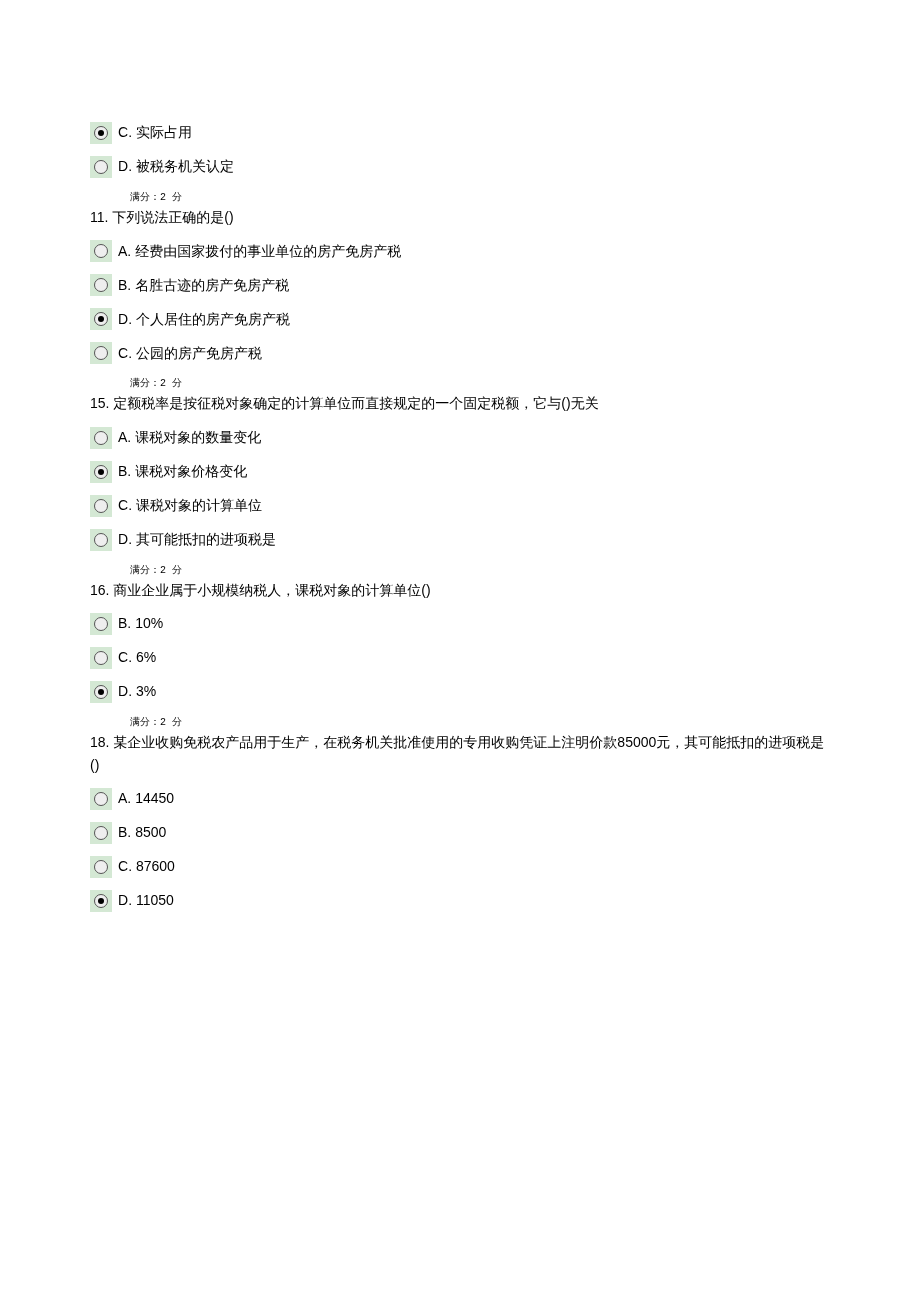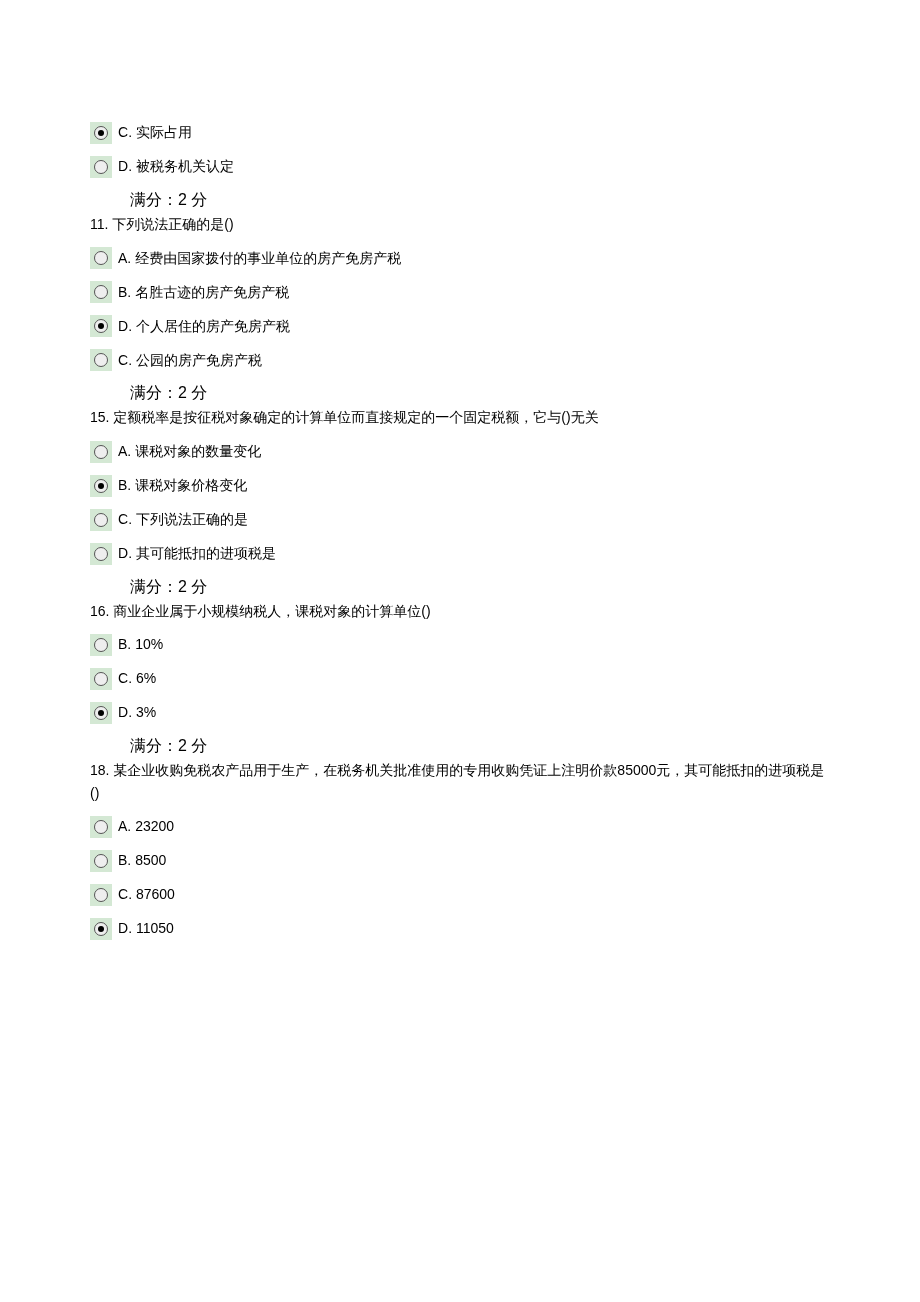--- a/index.html
+++ b/index.html
@@ -49,22 +49,23 @@
   }
   .selected .radio-dot {
     display: block;
   }
   .option-label {
     font-size: 14px;
     line-height: 1.4;
   }
   .score-line {
     padding-left: 40px;
-    font-size: 16px;
+    font-size: 10px;
     margin: 8px 0 2px 0;
+    font-family: Liberation Mono, monospace;
   }
   .question-line {
     font-size: 14px;
     line-height: 1.6;
     margin: 2px 0;
   }
 </style>
 </head>
 <body>
 
@@ -140,21 +141,21 @@
           <span class="radio-outer">
             <span class="radio-dot"></span>
           </span>
         </span>
       <span class="option-label"><span>B</span>. <span>课税对象价格变化</span></span>
     </div>
     <div class="option-row">
       <span class="radio-box">
           <span class="radio-outer"></span>
         </span>
-      <span class="option-label"><span>C</span>. <span>下列说法正确的是</span></span>
+      <span class="option-label"><span>C</span>. <span>课税对象的计算单位</span></span>
     </div>
     <div class="option-row">
       <span class="radio-box">
           <span class="radio-outer"></span>
         </span>
       <span class="option-label"><span>D</span>. <span>其可能抵扣的进项税是</span></span>
     </div>
     <div class="score-line">满分：2 分</div>
   </div>
 
@@ -186,21 +187,21 @@
   </div>
 
   <div>
     <div class="question-line">
       <span>18</span>. <span>某企业收购免税农产品用于生产，在税务机关批准使用的专用收购凭证上注明价款85000元，其可能抵扣的进项税是()</span>
     </div>
     <div class="option-row">
       <span class="radio-box">
           <span class="radio-outer"></span>
         </span>
-      <span class="option-label"><span>A</span>. <span>23200</span></span>
+      <span class="option-label"><span>A</span>. <span>14450</span></span>
     </div>
     <div class="option-row">
       <span class="radio-box">
           <span class="radio-outer"></span>
         </span>
       <span class="option-label"><span>B</span>. <span>8500</span></span>
     </div>
     <div class="option-row">
       <span class="radio-box">
           <span class="radio-outer"></span>

